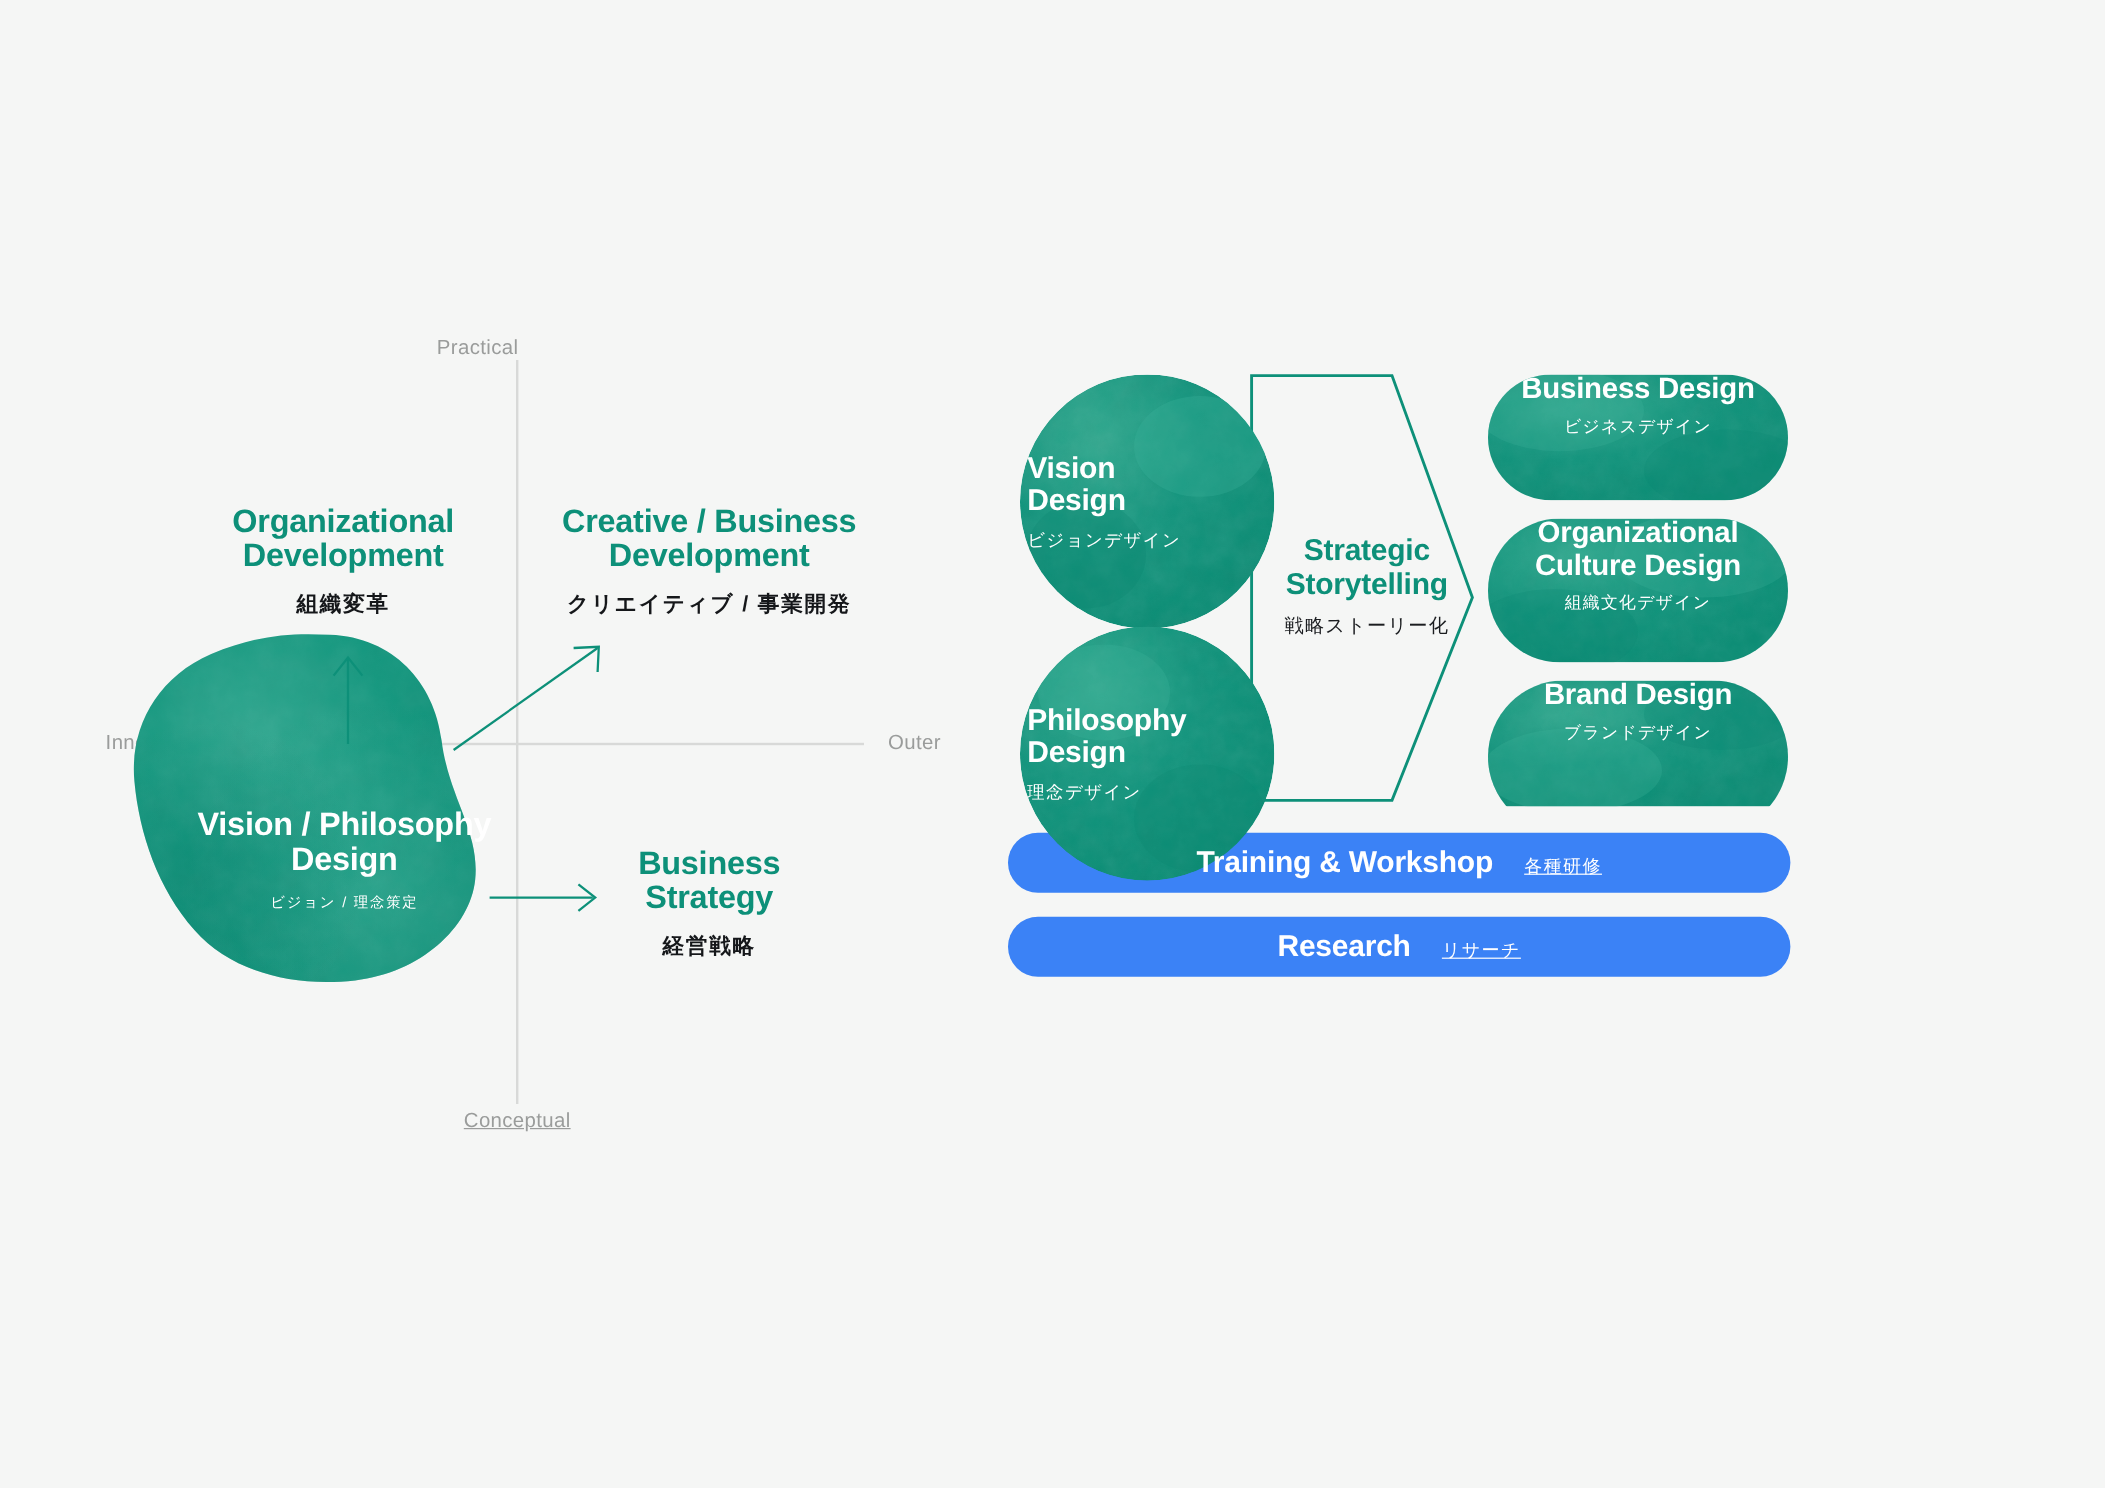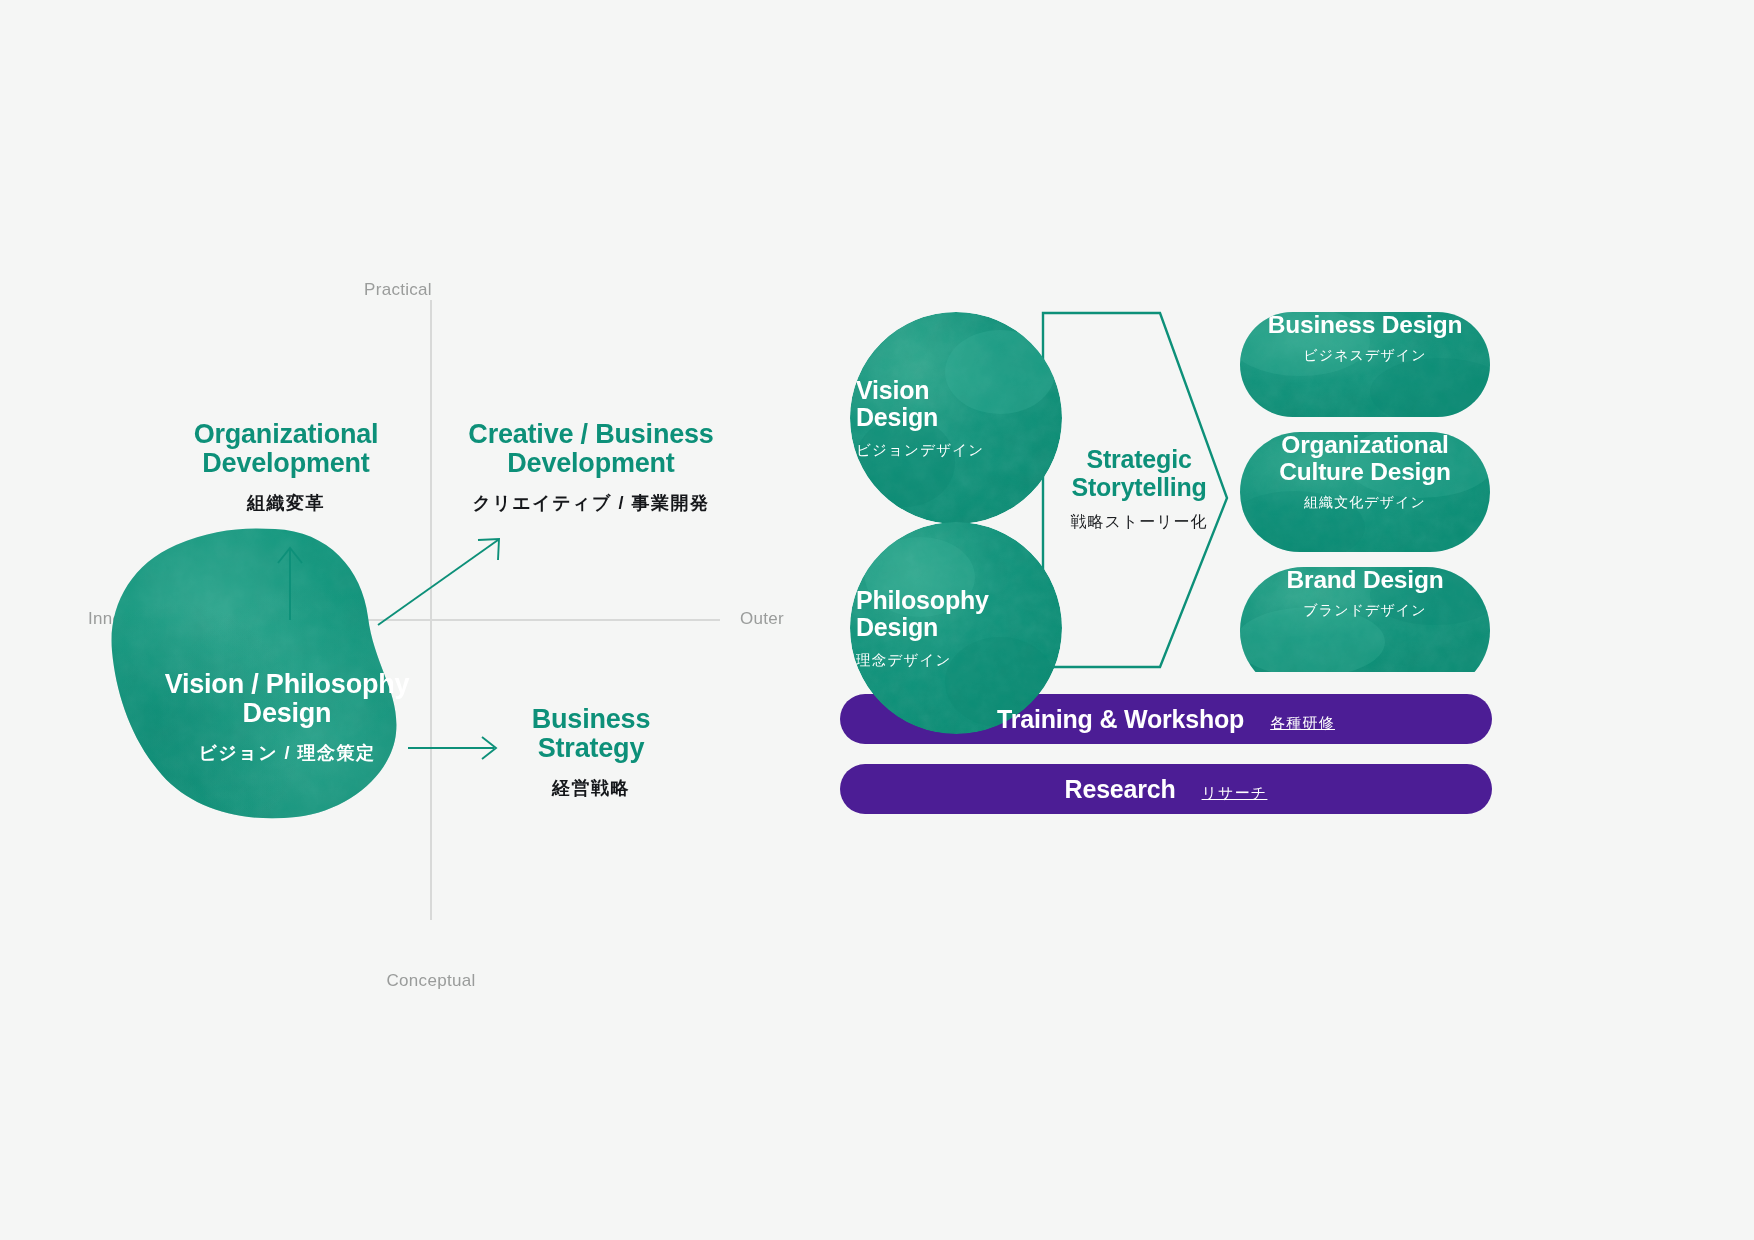--- a/index.html
+++ b/index.html
@@ -19,21 +19,21 @@
   #axis-h{left:130px;top:619px;width:590px;height:1.6px;}
 
   .axis-label{
     position:absolute;
     font-size:17px;
     color:#9a9c9b;
     letter-spacing:.3px;
     white-space:nowrap;
   }
   #lbl-practical{left:398px;top:300px;transform:translate(-50%,-100%);}
-  #lbl-conceptual{left:431px;top:971px;transform:translateX(-50%);}
+  #lbl-conceptual{left:431px;top:924px;transform:translateX(-50%);text-decoration:underline;}
   #lbl-inner{left:88px;top:619px;transform:translate(0,-50%);}
   #lbl-outer{left:740px;top:619px;transform:translate(0,-50%);}
 
   
   #blob-wrap{position:absolute;left:100px;top:525px;width:340px;height:300px;}
 
   .q-label{position:absolute;text-align:center;}
   .q-en{
     color:#0d9079;
     font-size:27px;
@@ -59,21 +59,21 @@
     left:287px;top:717px;
     transform:translate(-50%,-50%);
     text-align:center;
     pointer-events:none;
   }
   .blob-en{
     color:#ffffff;font-size:27px;font-weight:bold;line-height:1.07;
     letter-spacing:-.2px;white-space:nowrap;
   }
   .blob-ja{
-    color:#ffffff;font-size:18px;font-weight:bold;margin-top:13px;
+    color:#ffffff;font-size:12px;font-weight:normal;margin-top:13px;
     letter-spacing:1.5px;white-space:nowrap;
   }
 
   
   #services{position:absolute;left:840px;top:300px;width:700px;height:560px;}
 
   .circle{
     position:absolute;
     width:212px;height:212px;
     border-radius:50%;
@@ -124,21 +124,21 @@
     letter-spacing:-.2px;
   }
   .chev-ja{
     color:#1b1d20;font-size:16px;margin-top:11px;letter-spacing:1px;
   }
 
   
   .bar{
     position:absolute;left:0;width:652px;height:50px;
     border-radius:30px;
-    background:#4c1d95;
+    background:#3b82f6;
     display:flex;align-items:center;justify-content:center;
     overflow:hidden;
   }
   #bar-training{top:394px;}
   #bar-research{top:464px;}
   .bar-inner{display:flex;align-items:baseline;position:relative;z-index:2;}
   .b-en{color:#fff;font-size:25px;font-weight:bold;letter-spacing:-.2px;}
   .b-ja{color:#fff;font-size:15px;margin-left:26px;letter-spacing:1.2px;text-decoration:underline;}
 
   

